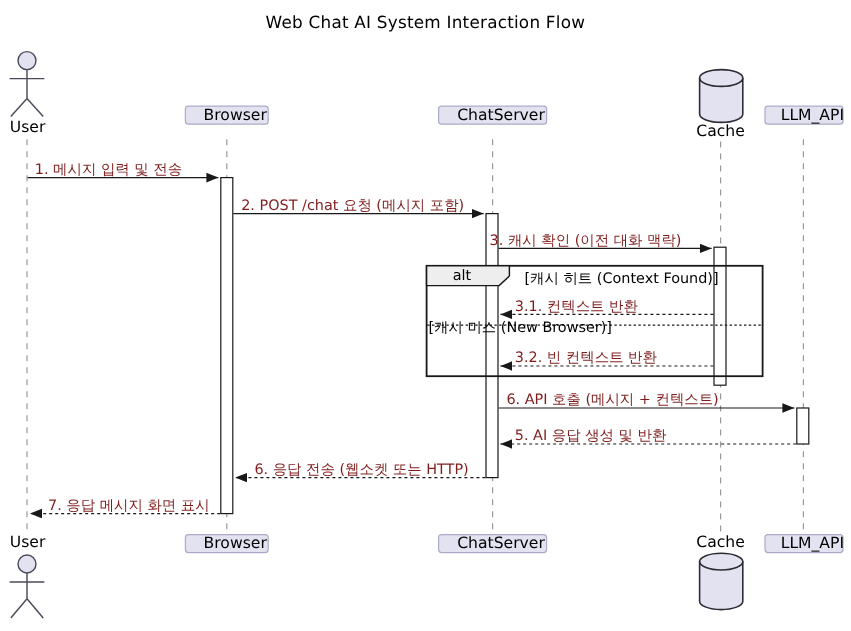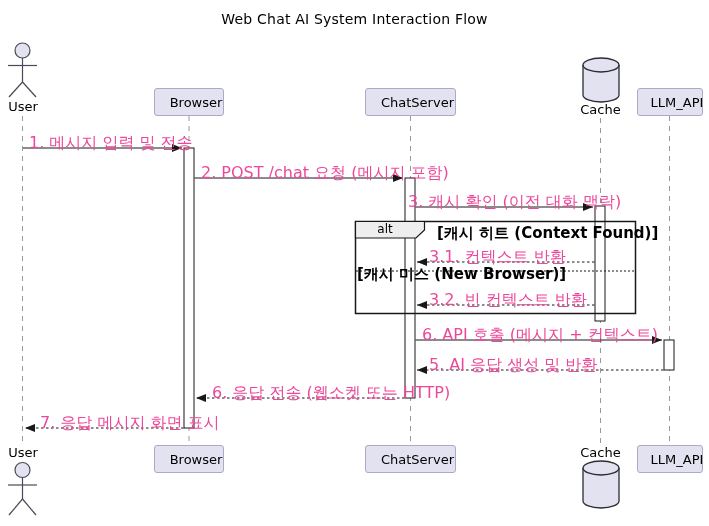--- a/index.html
+++ b/index.html
@@ -1,26 +1,26 @@
 <!DOCTYPE html>
 <html><head>
 <meta charset="utf-8">
 <style>
   html,body{margin:0;padding:0;background:#fff;}
   .canvas{position:relative;width:709px;height:526px;background:#fff;
           font-family:"DejaVu Sans",sans-serif;overflow:hidden;color:#000;}
   svg.layer{position:absolute;left:0;top:0;}
   .title{position:absolute;left:0;top:11px;width:709px;text-align:center;
          font-size:14px;font-weight:normal;letter-spacing:.2px;}
-  .pbox{position:absolute;height:28px;box-sizing:border-box;background:#E2E2F0;
+  .pbox{position:absolute;height:16px;box-sizing:border-box;background:#E2E2F0;
         border:1px solid #ABABC8;border-radius:3px;display:flex;align-items:center;
         justify-content:center;font-size:13px;padding-left:14px;}
   .plabel{position:absolute;text-align:center;font-size:13px;white-space:nowrap;}
-  .msg{position:absolute;white-space:nowrap;font-size:16px;color:#ec4899;}
-  .guard{position:absolute;white-space:nowrap;font-size:15px;font-weight:bold;}
+  .msg{position:absolute;white-space:nowrap;font-size:12px;color:#7f1d1d;}
+  .guard{position:absolute;white-space:nowrap;font-size:12px;font-weight:normal;}
   .altkw{position:absolute;left:355px;top:222px;width:60px;text-align:center;
          font-size:12px;font-weight:normal;}
   .lifeline{stroke:#999;stroke-width:1;stroke-dasharray:5,5;fill:none;}
   .activation{fill:#FFFFFF;stroke:#181818;stroke-width:1;}
   .arrow{stroke:#181818;stroke-width:1;fill:none;}
   .arrow.dashed{stroke-dasharray:2.5,2.5;}
   .frame{fill:none;stroke:#181818;stroke-width:1.5;}
   .pent{fill:#EEEEEE;stroke:#181818;stroke-width:1.2;}
   .divider{stroke:#181818;stroke-width:1;stroke-dasharray:2,2;}
   .actor{stroke:#4a4a5a;stroke-width:1.2;fill:none;}

